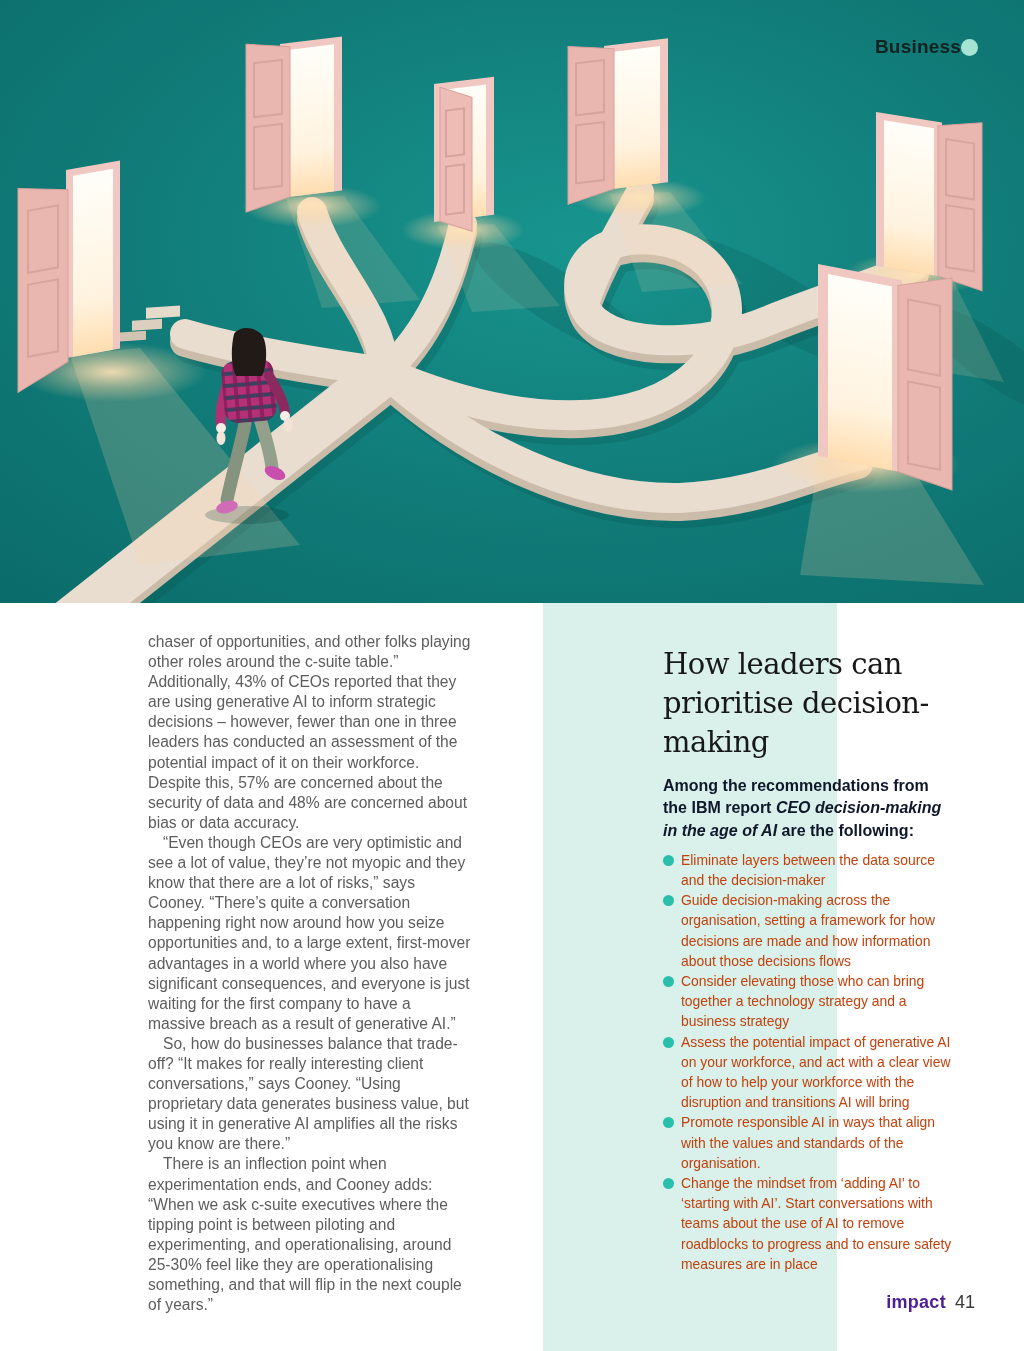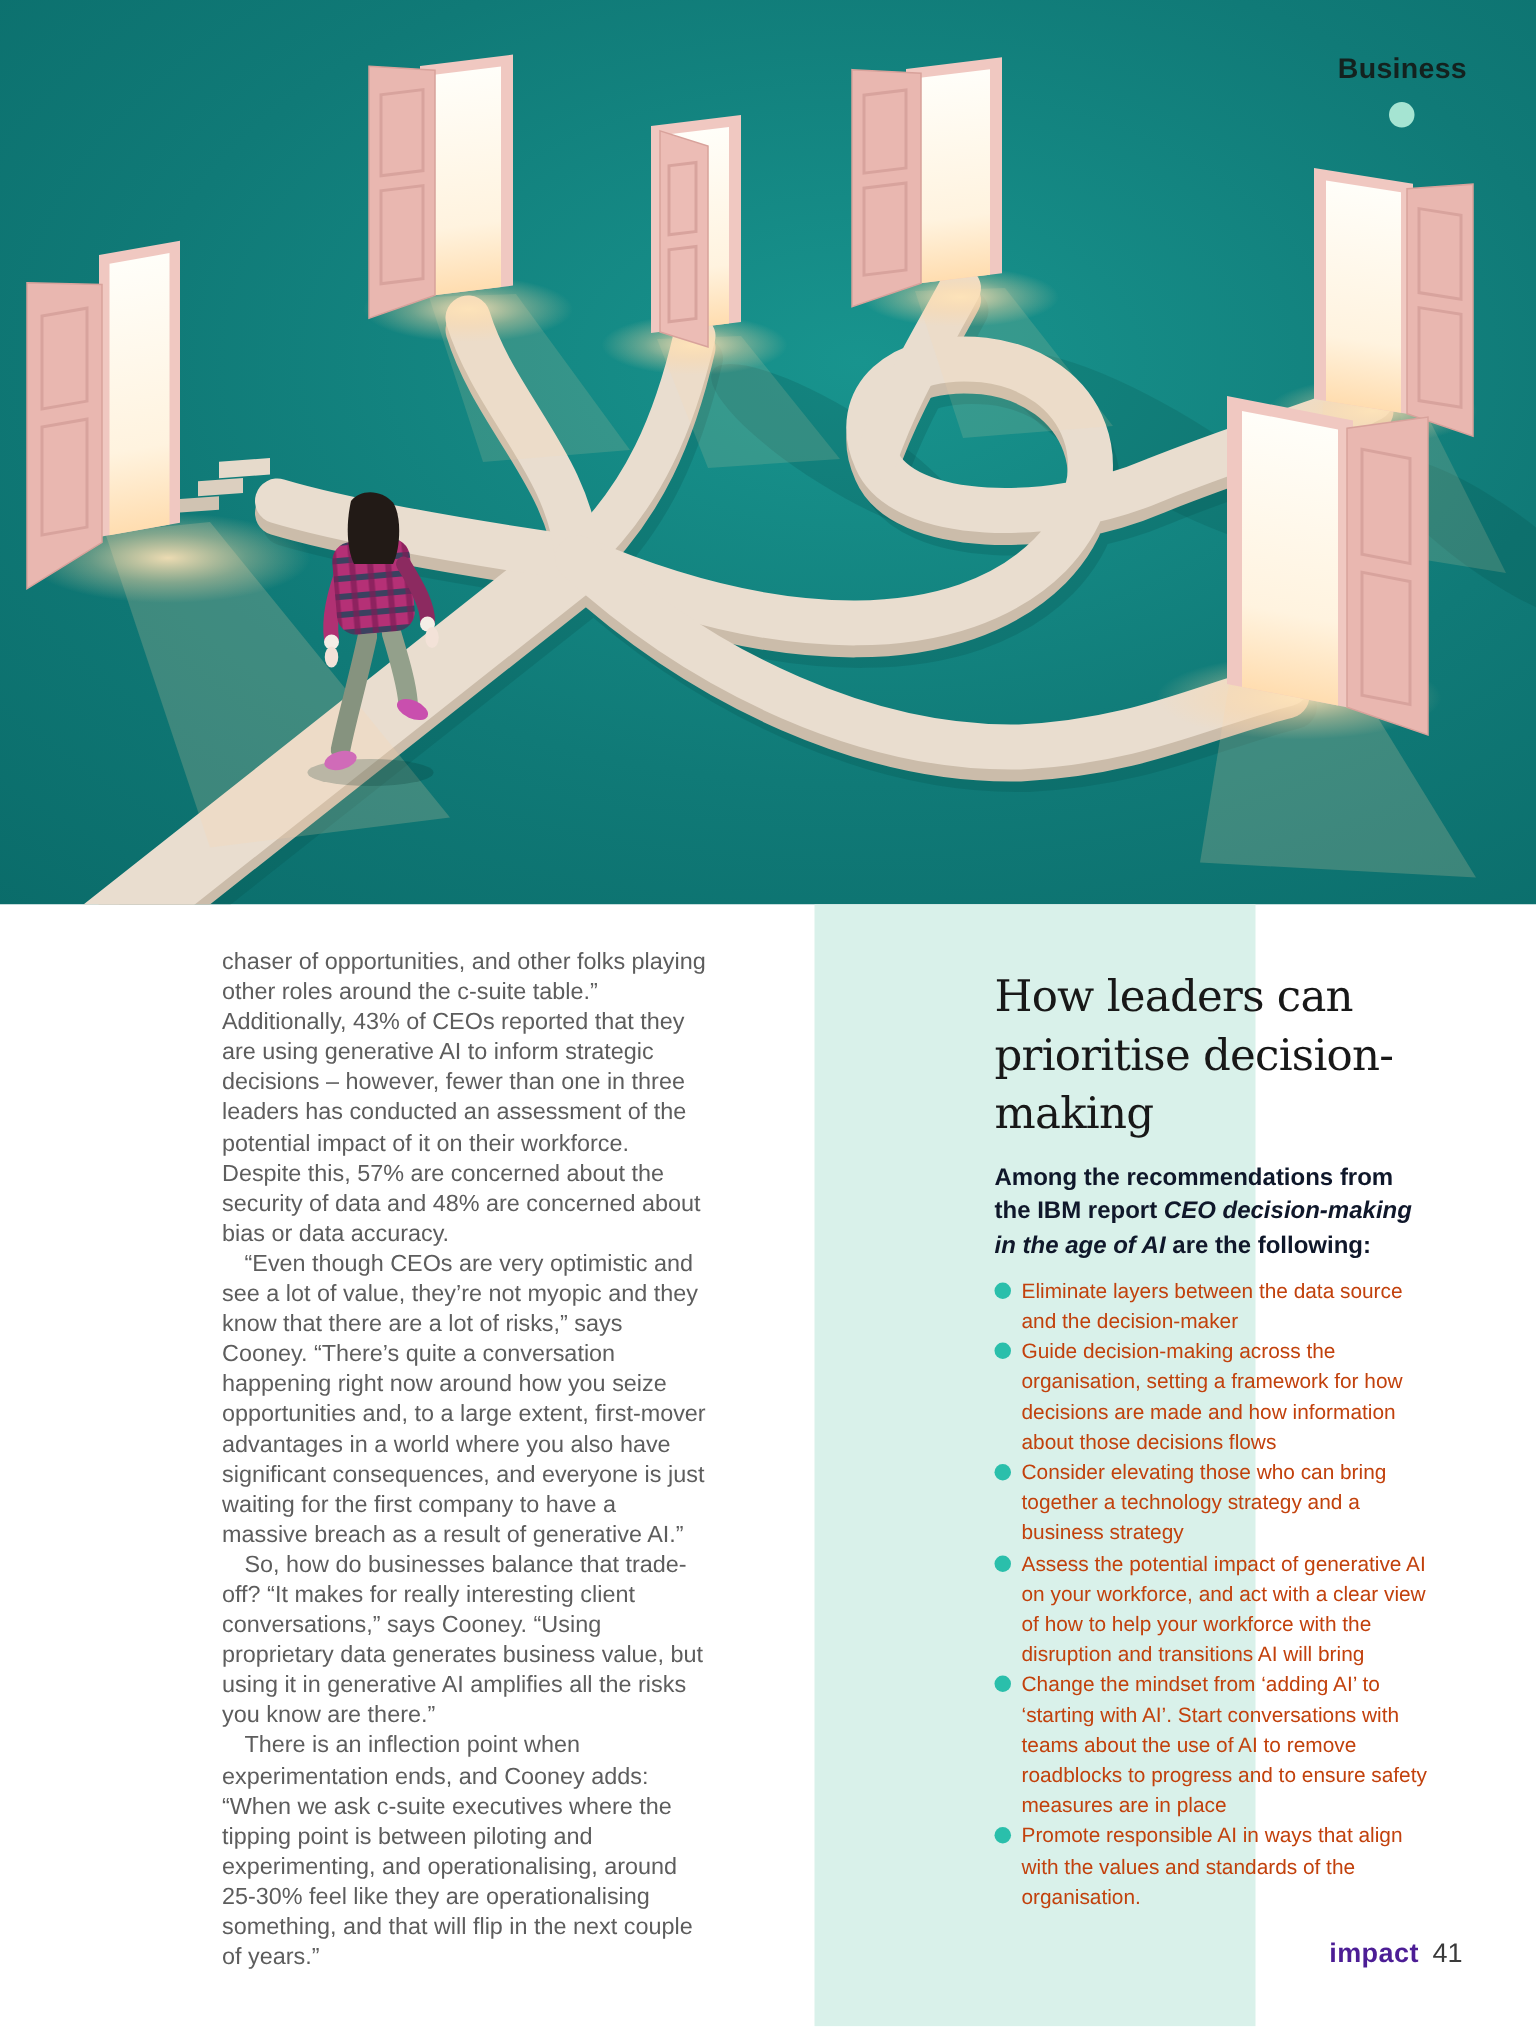--- a/index.html
+++ b/index.html
@@ -2,21 +2,21 @@
 <html><head>
 <meta charset="utf-8">
 <style>
   html,body{margin:0;padding:0;background:#ffffff;}
   .page{position:relative;width:1024px;height:1351px;background:#ffffff;overflow:hidden;
         font-family:"Liberation Sans", sans-serif;}
 
   
   .hero{position:absolute;left:0;top:0;width:1024px;height:603px;}
   .hero svg{display:block;}
-  .business-tag{position:absolute;top:36px;right:46px;display:flex;align-items:center;gap:10px;flex-direction:column;}
+  .business-tag{position:absolute;top:36px;right:46px;display:flex;align-items:center;}
   .business-tag .label{font-size:19px;font-weight:700;color:#13221f;letter-spacing:.2px;}
   .business-tag .dot{width:17px;height:17px;border-radius:50%;background:#a5e4d2;}
 
   
   .mint-panel{position:absolute;left:543px;top:603px;width:294px;height:748px;background:#d9f1ea;}
 
   .left-col{position:absolute;left:148px;top:632px;width:323px;color:#5d5d5d;
             font-size:15.6px;line-height:20.1px;font-weight:400;}
   .left-col p{margin:0;}
   .left-col p + p{text-indent:15px;}
@@ -207,22 +207,22 @@
   </div>
 
   <div class="right-col">
     <h2 class="panel-title">How leaders can prioritise decision-making</h2>
     <p class="panel-intro"><span>Among the recommendations from the IBM report </span><em>CEO decision-making in the age of AI</em><span> are the following:</span></p>
     <ul class="rec-list">
       <li><span class="bdot"></span><span>Eliminate layers between the data source and the decision-maker</span></li>
       <li><span class="bdot"></span><span>Guide decision-making across the organisation, setting a framework for how decisions are made and how information about those decisions flows</span></li>
       <li><span class="bdot"></span><span>Consider elevating those who can bring together a technology strategy and a business strategy</span></li>
       <li><span class="bdot"></span><span>Assess the potential impact of generative AI on your workforce, and act with a clear view of how to help your workforce with the disruption and transitions AI will bring</span></li>
+      <li><span class="bdot"></span><span>Promote responsible AI in ways that align with the values and standards of the organisation.</span></li>
       <li><span class="bdot"></span><span>Change the mindset from ‘adding AI’ to ‘starting with AI’. Start conversations with teams about the use of AI to remove roadblocks to progress and to ensure safety measures are in place</span></li>
-      <li><span class="bdot"></span><span>Promote responsible AI in ways that align with the values and standards of the organisation.</span></li>
     </ul>
   </div>
 
   <div class="footer">
     <span class="mag">impact</span>
     <span class="num">41</span>
   </div>
 
 </div>
 

